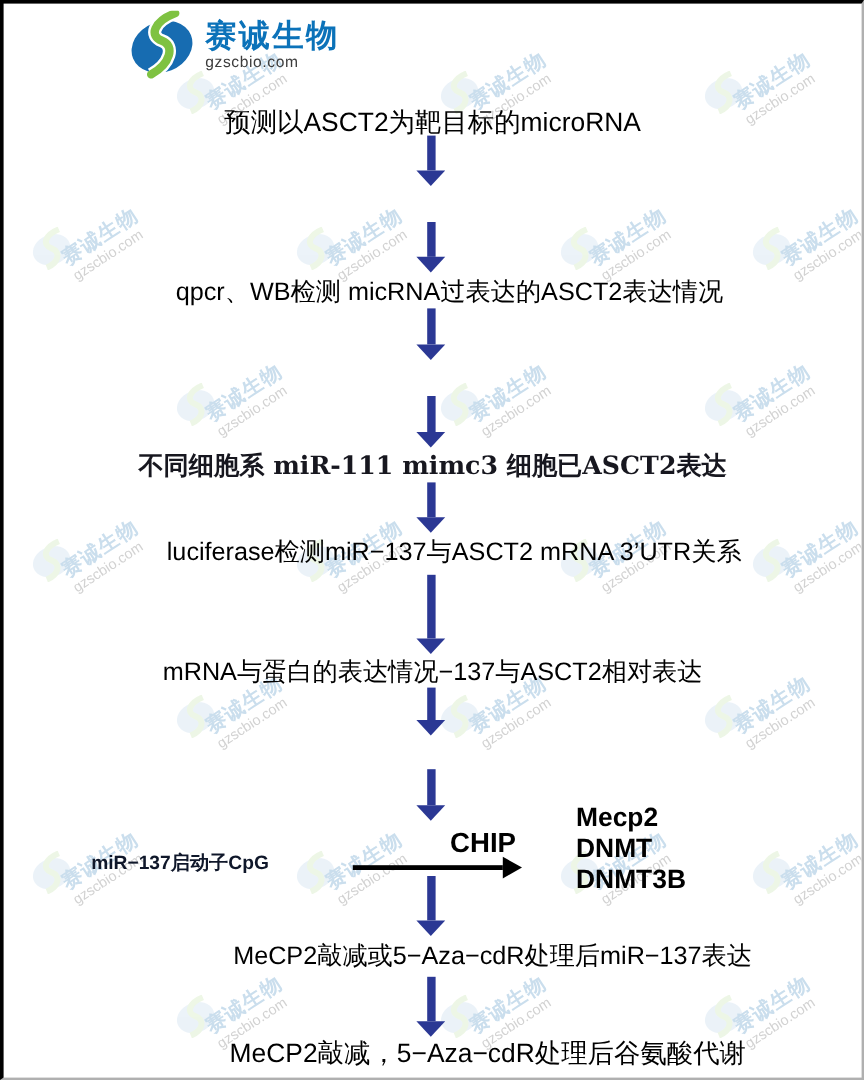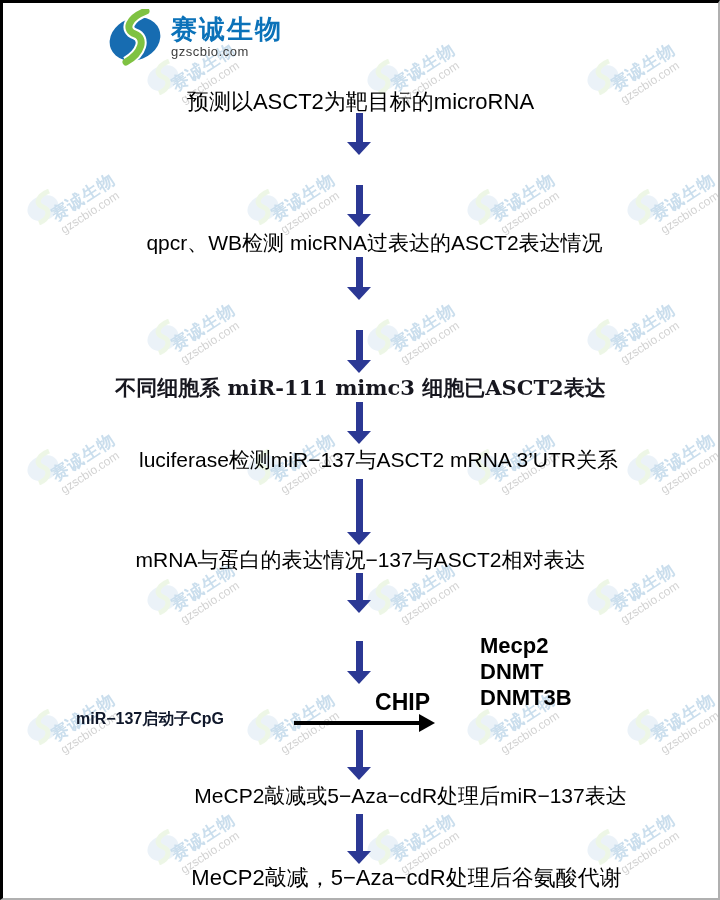--- a/index.html
+++ b/index.html
@@ -50,21 +50,21 @@
   .a0{top:110px;height:42px;} .a1{top:182px;height:42px;} .a2{top:254px;height:43px;}
   .a3{top:327px;height:43px;} .a4{top:399px;height:42px;} .a5{top:476px;height:66px;}
   .a6{top:570px;height:40px;} .a7{top:638px;height:43px;} .a8{top:727px;height:50px;}
   .a9{top:811px;height:50px;}
   
   .chip-promoter{position:absolute;left:73px;top:706px;z-index:1;font-weight:bold;font-size:16px;color:#0f172a;white-space:nowrap;}
   .chip-label{position:absolute;left:295px;top:686px;width:132px;z-index:1;text-align:right;font-weight:bold;font-size:23px;color:#000;}
   .harrow{position:absolute;left:291px;top:711px;width:141px;height:18px;z-index:1;display:flex;align-items:center;}
   .harrow .hline{flex:1;height:4px;background:#000;}
   .harrow .hhead{width:0;height:0;border-top:9px solid transparent;border-bottom:9px solid transparent;border-left:16px solid #000;}
-  .chip-targets{position:absolute;left:477px;top:630px;z-index:1;font-weight:bold;font-size:22px;color:#000;line-height:26px;}
+  .chip-targets{position:absolute;left:477px;top:665px;z-index:1;font-weight:bold;font-size:22px;color:#000;line-height:26px;}
 </style>
 </head>
 <body>
 
 <div class="canvas">
 
   <div class="wm-layer" id="wm-layer">
       <div class="wm" style="left: 140px; top: 30px;">
         <svg width="36" height="36" viewBox="0 0 36 36">
           <ellipse cx="18" cy="19" rx="16" ry="12.5" fill="#dce9f4" transform="rotate(-22 18 19)"></ellipse>

